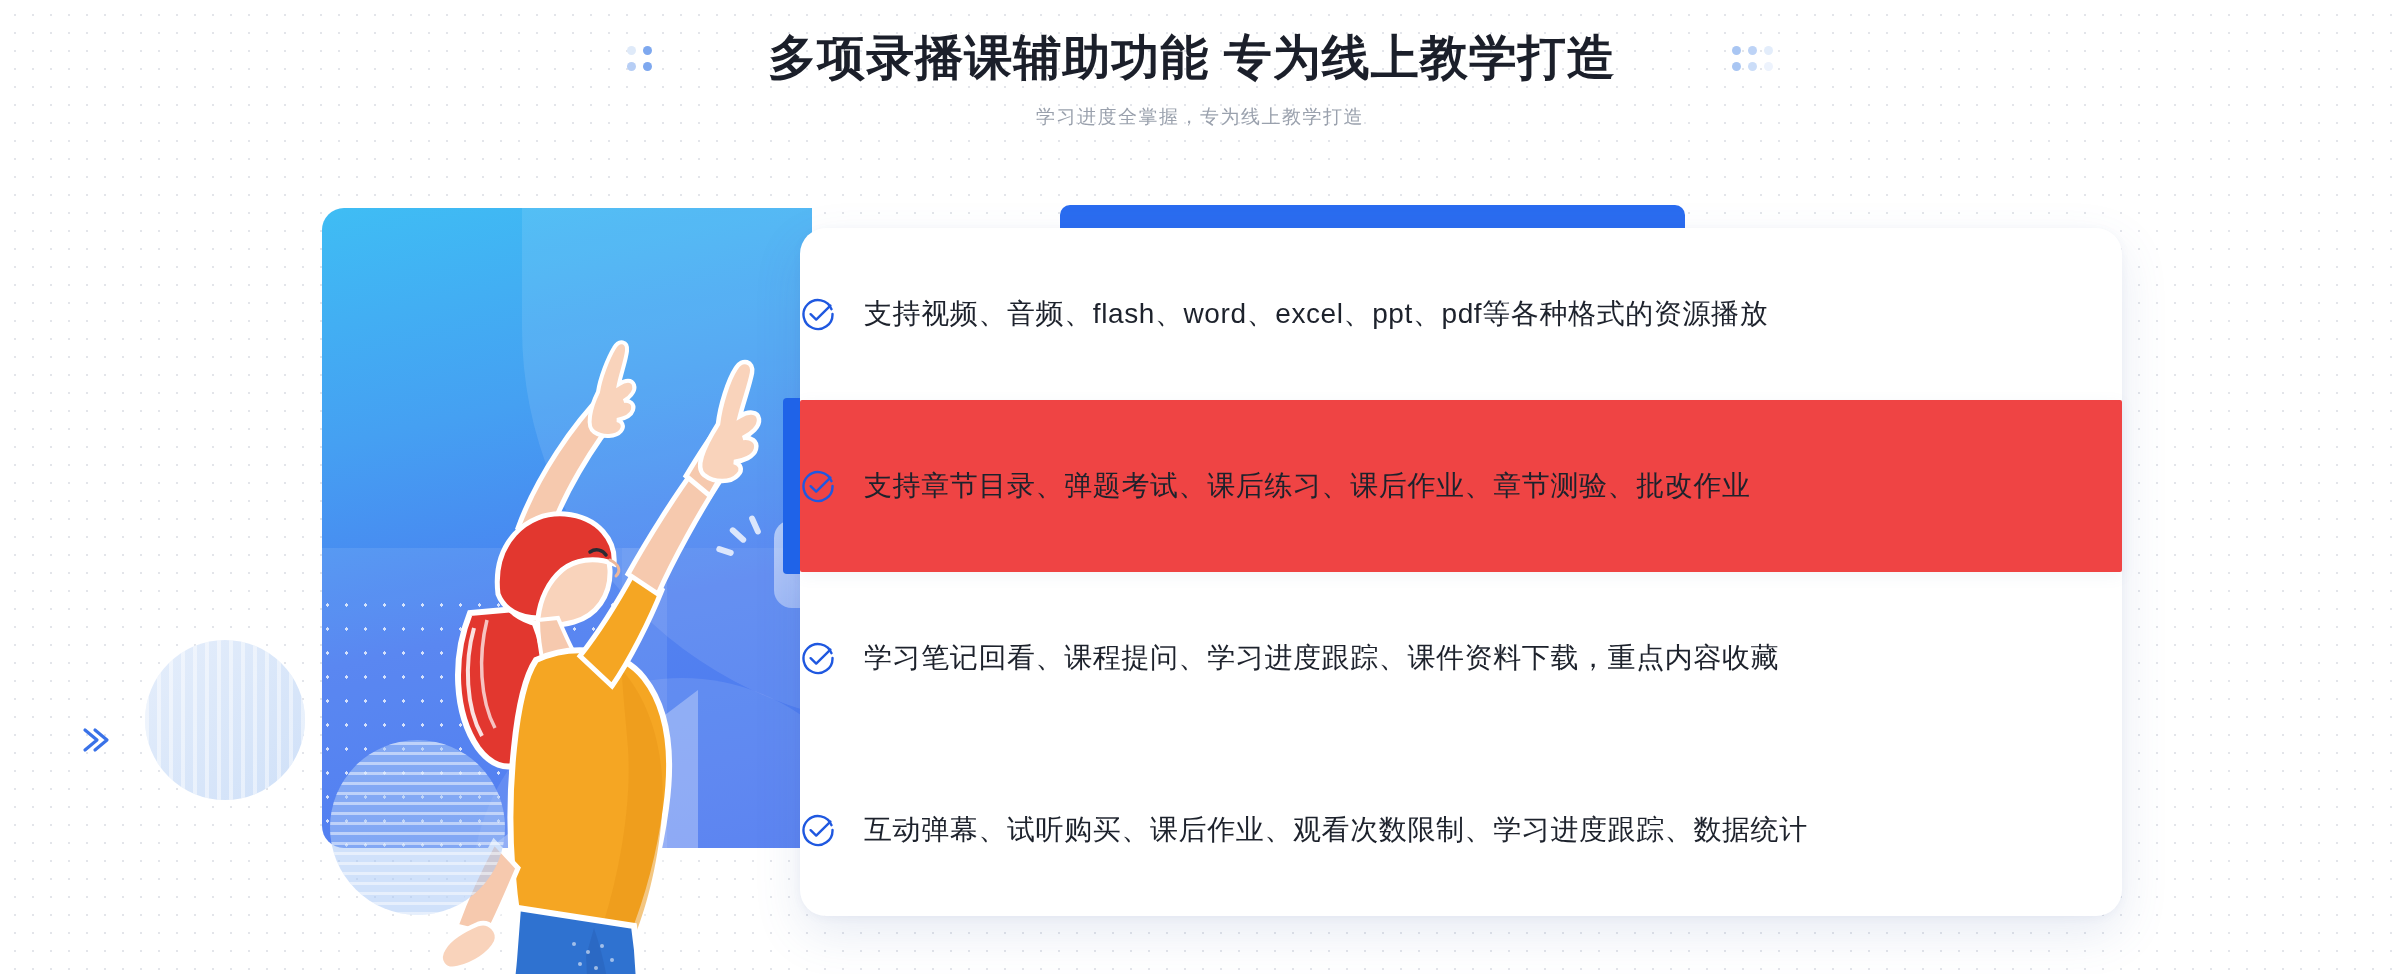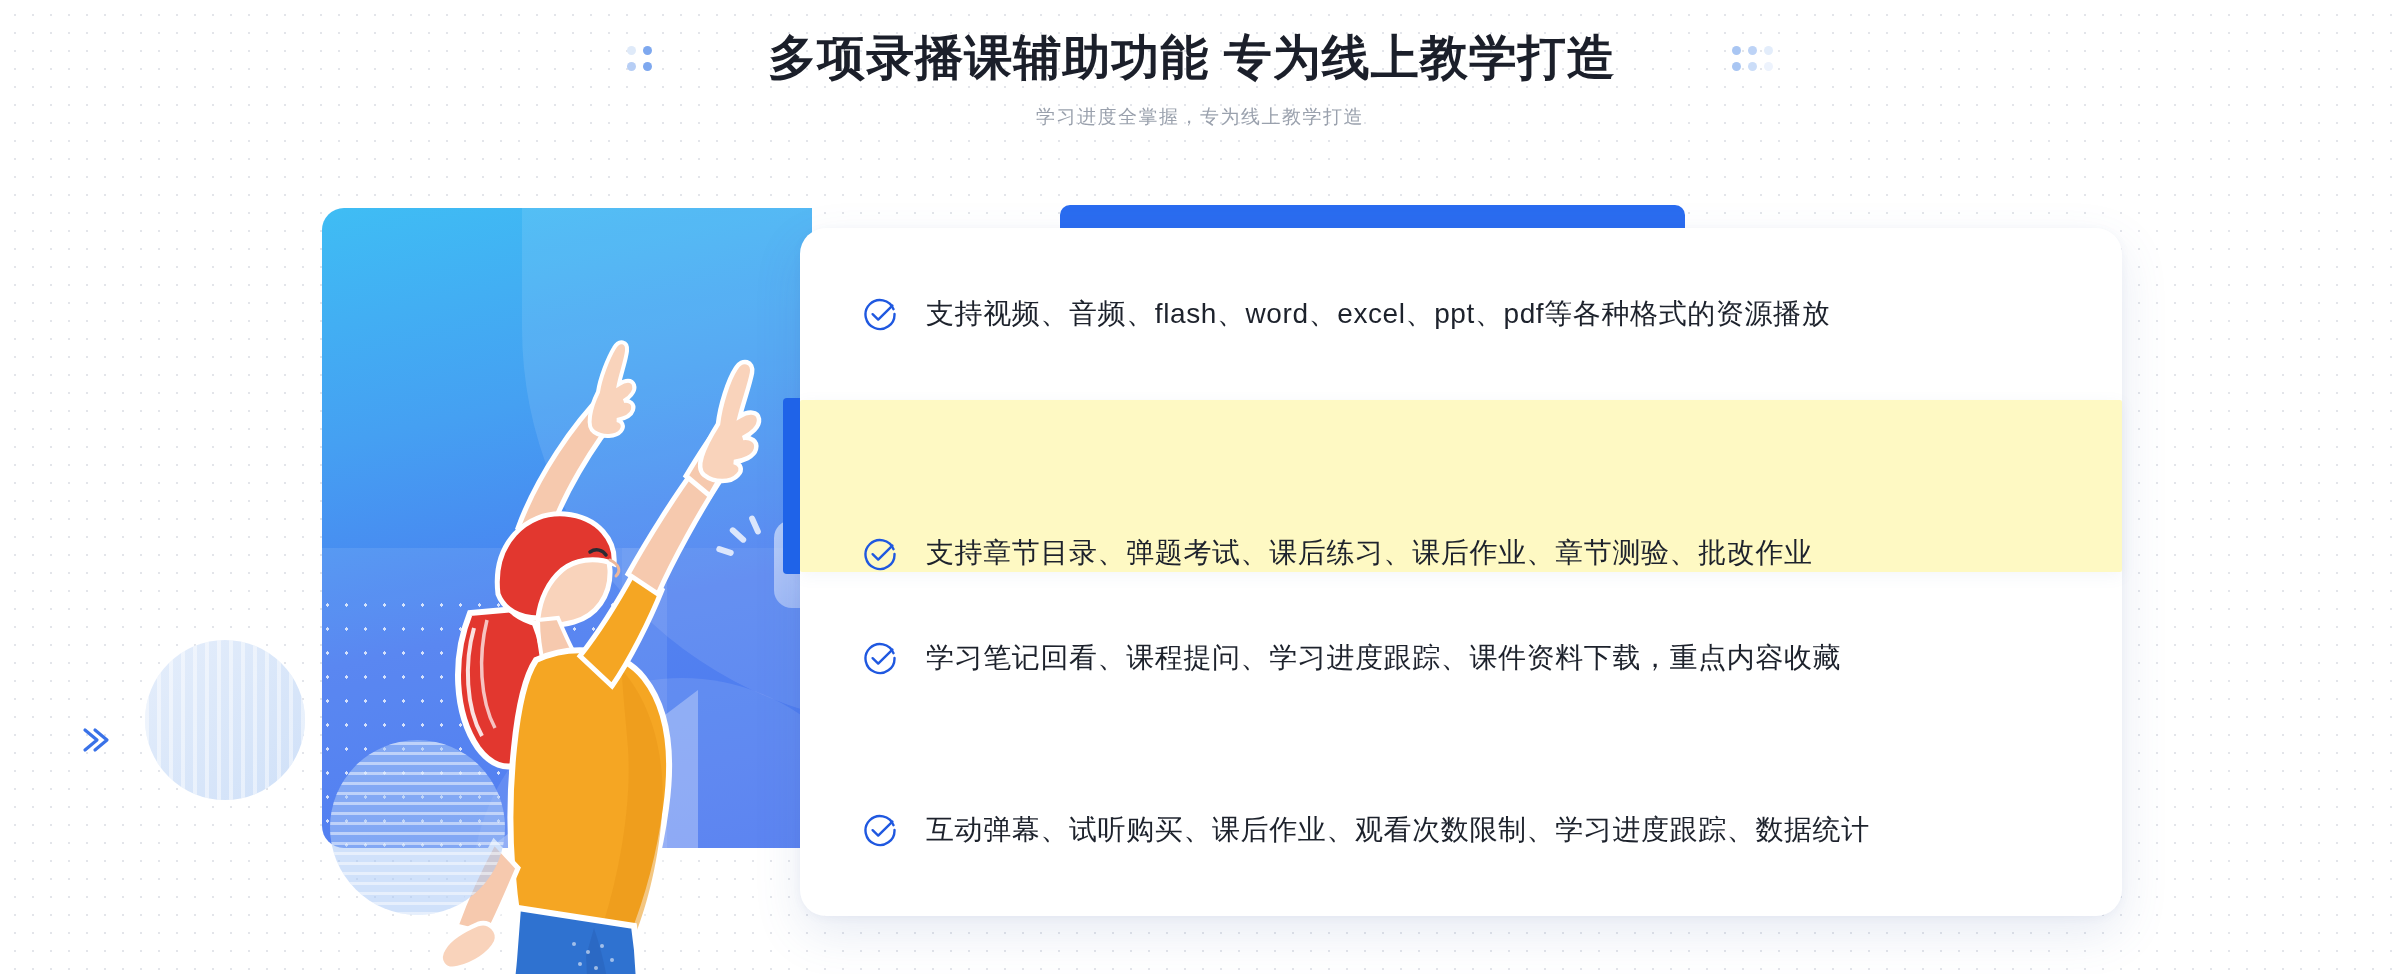--- a/index.html
+++ b/index.html
@@ -154,27 +154,26 @@
   
   .card{
     position:absolute; left:800px; top:228px; width:1322px; height:688px;
     background:#ffffff; border-radius:26px;
     box-shadow:0 18px 48px rgba(80,110,170,.13), 0 2px 8px rgba(80,110,170,.06);
     z-index:6;
     display:flex; flex-direction:column;
   }
   .feat-row{
     position:relative; flex:1 1 0;
-    display:flex; align-items:center; padding-left:62px;
+    display:flex; align-items:center; 
   }
   .feat-row.highlight{
-    background:#fef9c3;
+    background:#ef4444;
     box-shadow:0 4px 16px rgba(100,130,190,.07);
     border-radius:2px;
-    align-items:flex-end;
   }
   .feat-row.highlight .tab{
     position:absolute; left:-17px; top:-2px; width:17px; height:calc(100% + 4px);
     background:#1f63e8; border-radius:4px 0 0 4px;
   }
   .check-icon{ flex:0 0 36px; height:36px; margin-right:28px; }
   .feat-text{
     font-size:28px; color:#1d222c; letter-spacing:.6px; white-space:nowrap;
   }
 </style>

